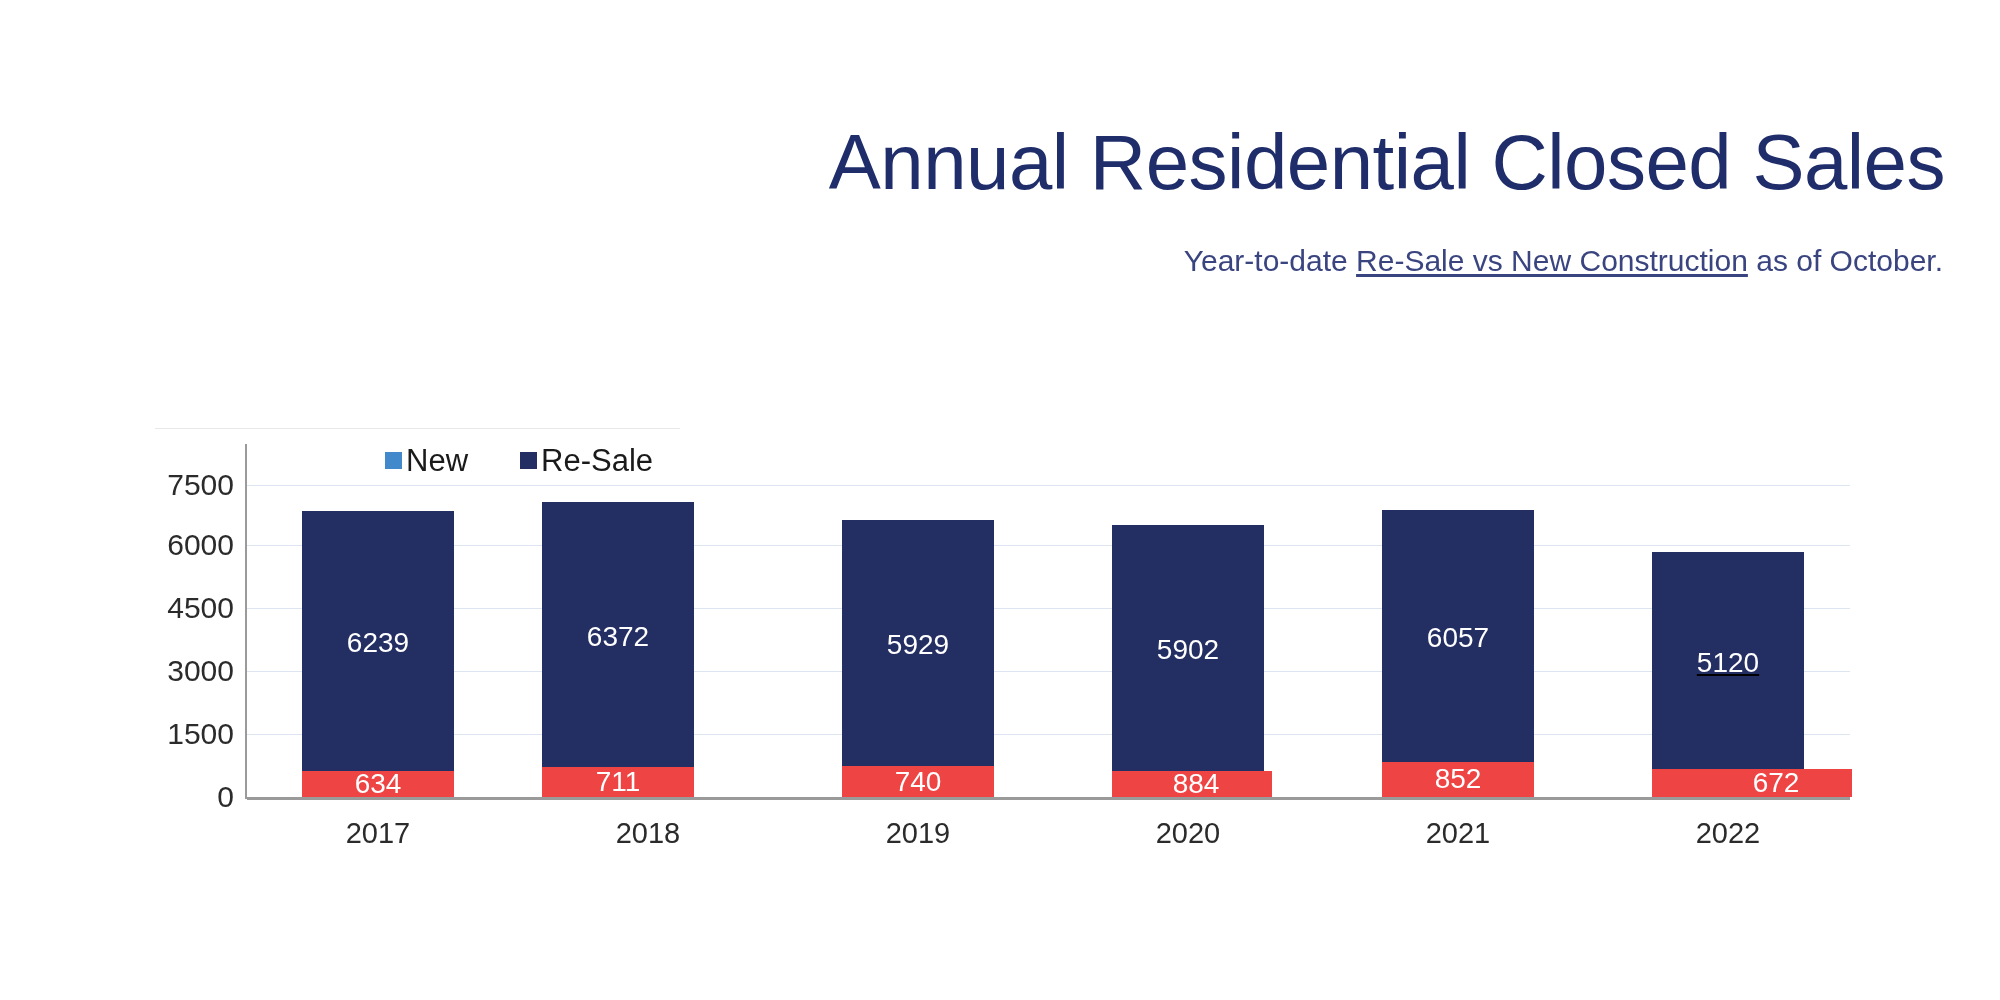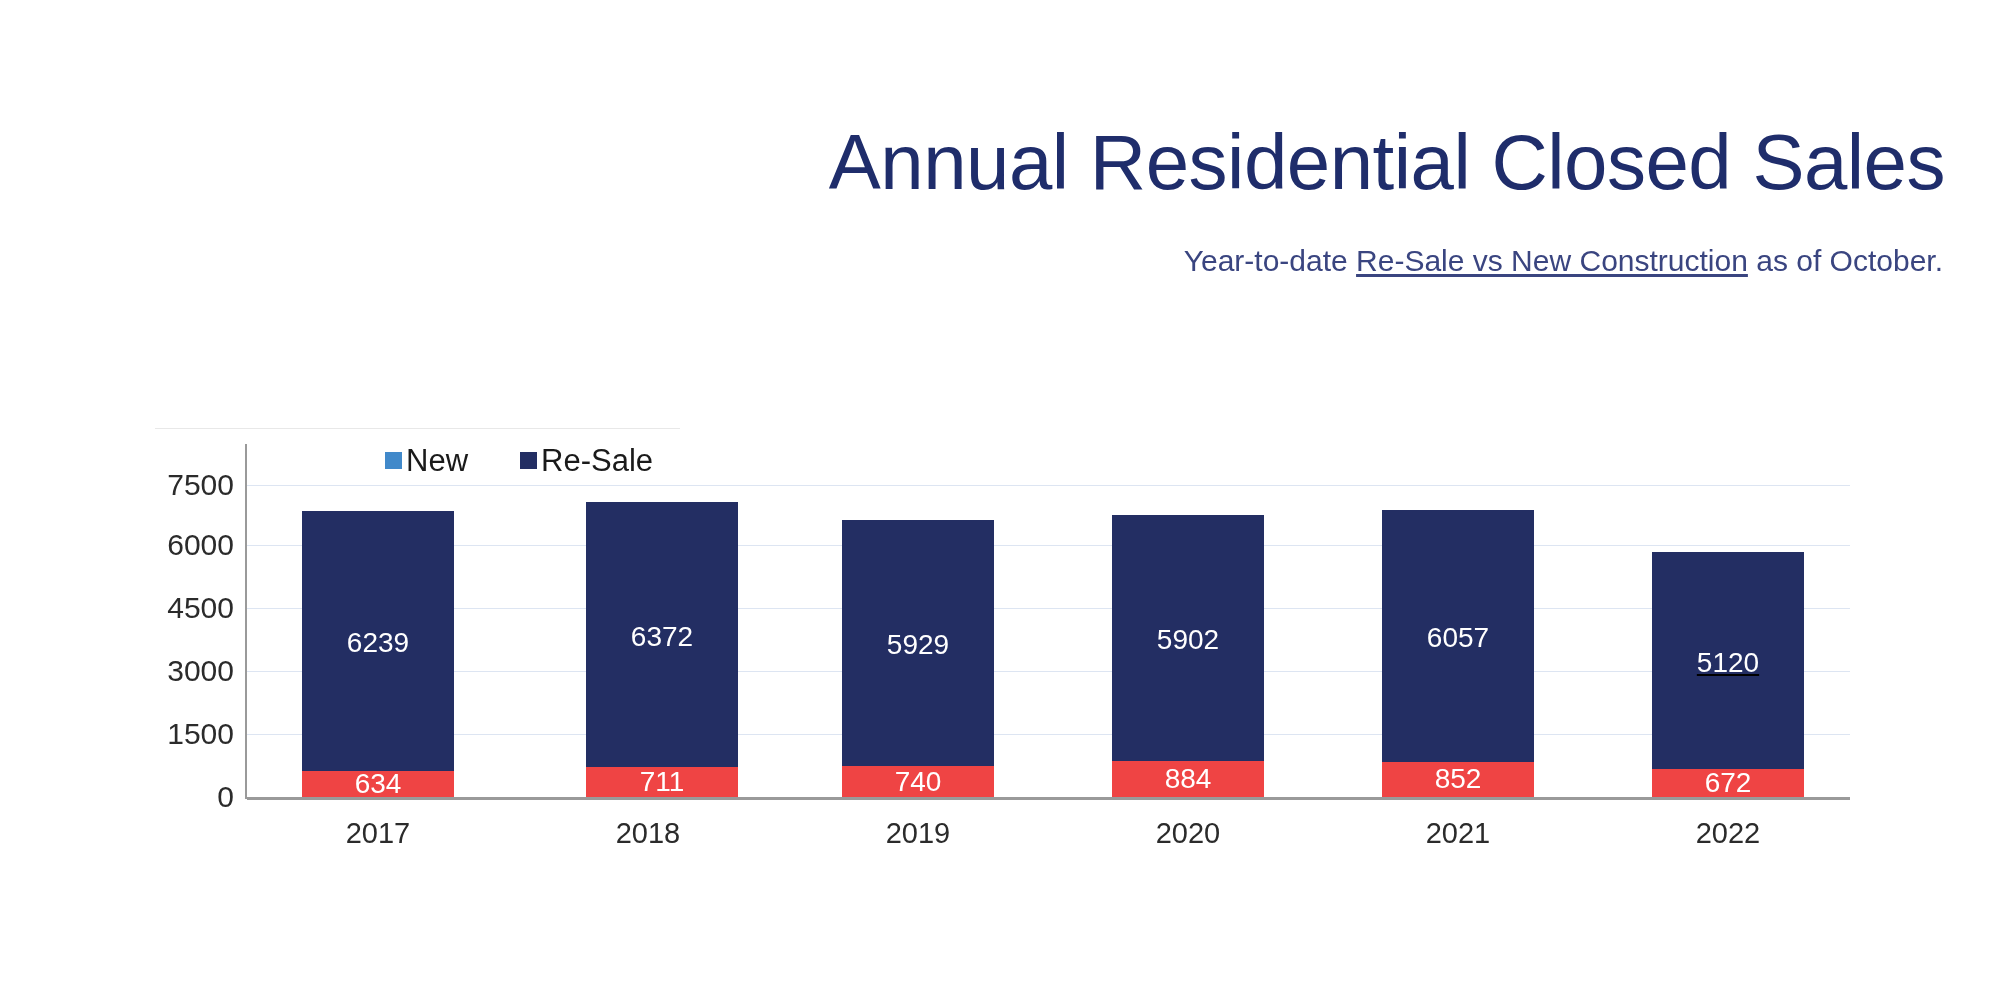--- a/index.html
+++ b/index.html
@@ -204,57 +204,57 @@
 
   <div id="bars-layer">
       <div class="bar-group" style="left: 302px;">
         <div class="seg seg-resale" style="height: 259.542px;">
           <span class="seg-value">6239</span>
         </div>
         <div class="seg seg-new" style="height: 26.3744px;">
           <span class="seg-value">634</span>
         </div>
       </div>
-      <div class="bar-group" style="left: 586px;">
+      <div class="bar-group" style="left: 542px;">
         <div class="seg seg-resale" style="height: 265.075px;">
           <span class="seg-value">6372</span>
         </div>
         <div class="seg seg-new" style="height: 29.5776px;">
           <span class="seg-value">711</span>
         </div>
       </div>
       <div class="bar-group" style="left: 842px;">
         <div class="seg seg-resale" style="height: 246.646px;">
           <span class="seg-value">5929</span>
         </div>
         <div class="seg seg-new" style="height: 30.784px;">
           <span class="seg-value">740</span>
         </div>
       </div>
       <div class="bar-group" style="left: 1112px;">
         <div class="seg seg-resale" style="height: 245.523px;">
           <span class="seg-value">5902</span>
         </div>
-        <div class="seg seg-new" style="height: 36px;">
+        <div class="seg seg-new" style="height: 26px; padding-left: 8px;">
           <span class="seg-value">884</span>
         </div>
       </div>
       <div class="bar-group" style="left: 1382px; border-radius: 28px;">
         <div class="seg seg-resale" style="height: 251.971px;">
           <span class="seg-value">6057</span>
         </div>
         <div class="seg seg-new" style="height: 35.4432px;">
           <span class="seg-value">852</span>
         </div>
       </div>
       <div class="bar-group" style="left: 1652px;">
         <div class="seg seg-resale" style="height: 217px; text-decoration: underline;">
           <span class="seg-value">5120</span>
         </div>
-        <div class="seg seg-new" style="height: 27.9552px;">
+        <div class="seg seg-new" style="height: 27.9552px; padding-left: 48px;">
           <span class="seg-value">672</span>
         </div>
       </div>
     </div>
   <div id="xlabels-layer">
       <div class="x-tick-label" style="left: 302px; width: 152px;">2017</div>
       <div class="x-tick-label" style="left: 572px; width: 152px;">2018</div>
       <div class="x-tick-label" style="left: 842px; width: 152px;">2019</div>
       <div class="x-tick-label" style="left: 1112px; width: 152px;">2020</div>
       <div class="x-tick-label" style="left: 1382px; width: 152px;">2021</div>

